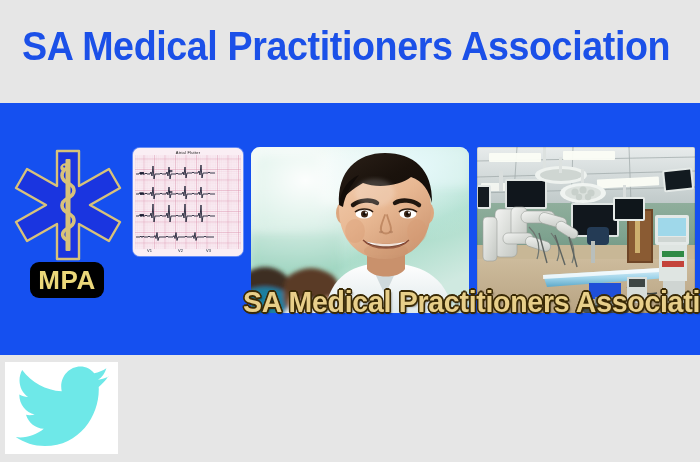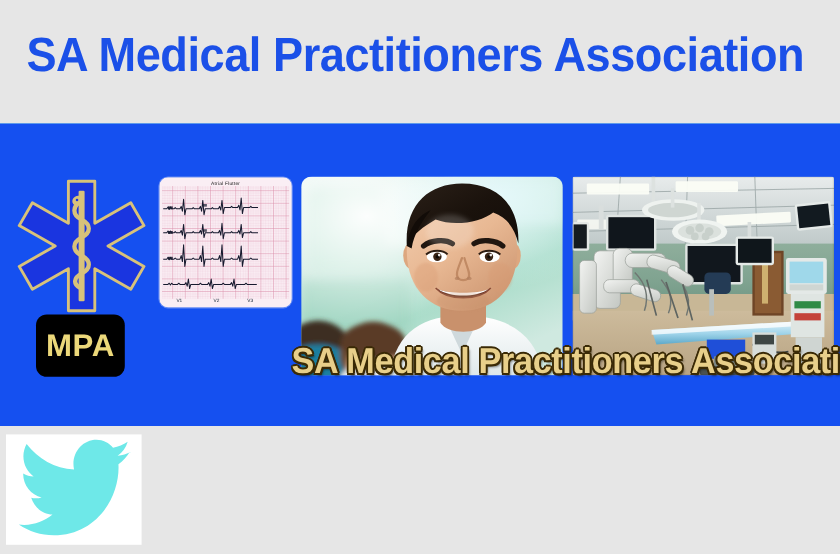--- a/index.html
+++ b/index.html
@@ -43,21 +43,21 @@
     overflow:hidden;
   }
 
   
   .logo-wrap{
     position:absolute;left:9px;top:42px;width:118px;height:170px;
   }
   .star-svg{position:absolute;left:0;top:0;}
   .mpa-badge{
     position:absolute;left:21px;top:117px;
-    width:74px;height:52px;
+    width:74px;height:36px;
     background:#000000;
     border-radius:9px;
     display:flex;align-items:center;justify-content:center;
   }
   .mpa-badge span{
     color:#ecd87a;
     font-size:26px;
     font-weight:bold;
     letter-spacing:0.5px;
     font-family:"Liberation Sans", sans-serif;

